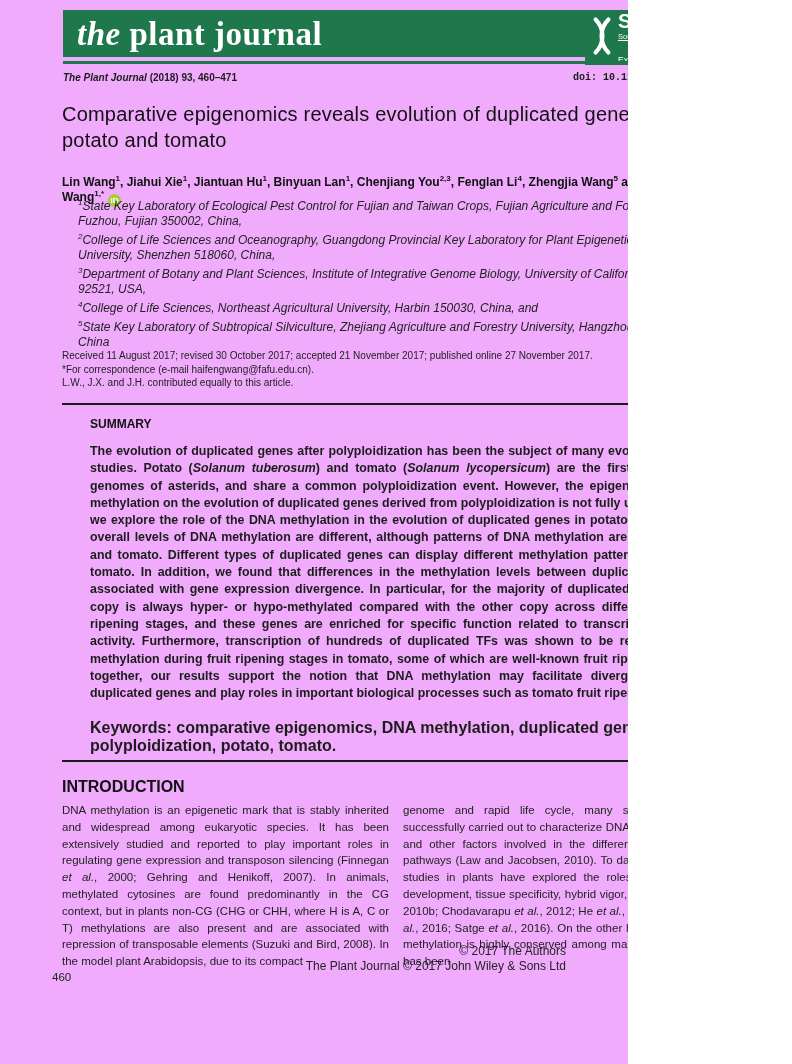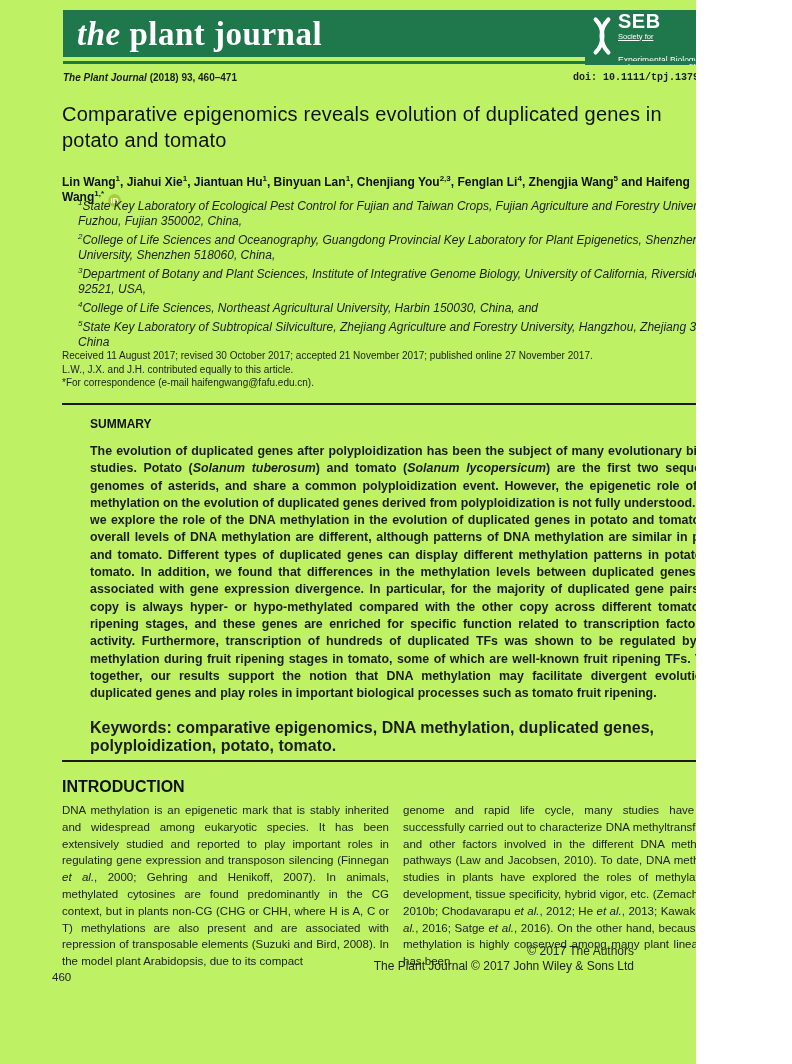--- a/index.html
+++ b/index.html
@@ -1,17 +1,17 @@
 <!DOCTYPE html>
 <html style="--green: #1e784b; --orcid: #a6ce39;"><head>
 <meta charset="utf-8">
 <style>
   html,body{margin:0;padding:0;background:#ffffff;}
   .page{
-    position:relative;width:696px;height:1064px;background:#bef264;overflow:hidden;
+    position:relative;width:628px;height:1064px;background:#f0abfc;overflow:hidden;
     font-family:"Liberation Sans", sans-serif;color:#1c1c1c;
   }
   
   .banner{position:absolute;left:63px;top:10px;width:642px;height:47px;background:var(--green);}
   .banner-title{
     font-family:"Liberation Serif", serif;color:#fff;font-size:33px;
     padding:2px 0 0 14px;letter-spacing:0.5px;line-height:45px;font-weight:600;
   }
   .banner-rule{position:absolute;left:63px;top:61px;width:642px;height:3px;background:var(--green);}
   .seb-box{
@@ -117,22 +117,22 @@
   <div class="affiliations">
     <div><sup>1</sup>State Key Laboratory of Ecological Pest Control for Fujian and Taiwan Crops, Fujian Agriculture and Forestry University, Fuzhou, Fujian 350002, China,</div>
     <div><sup>2</sup>College of Life Sciences and Oceanography, Guangdong Provincial Key Laboratory for Plant Epigenetics, Shenzhen University, Shenzhen 518060, China,</div>
     <div><sup>3</sup>Department of Botany and Plant Sciences, Institute of Integrative Genome Biology, University of California, Riverside, CA, 92521, USA,</div>
     <div><sup>4</sup>College of Life Sciences, Northeast Agricultural University, Harbin 150030, China, and</div>
     <div><sup>5</sup>State Key Laboratory of Subtropical Silviculture, Zhejiang Agriculture and Forestry University, Hangzhou, Zhejiang 311300, China</div>
   </div>
 
   <div class="history">
     <div>Received 11 August 2017; revised 30 October 2017; accepted 21 November 2017; published online 27 November 2017.</div>
+    <div>*For correspondence (e-mail haifengwang@fafu.edu.cn).</div>
     <div>L.W., J.X. and J.H. contributed equally to this article.</div>
-    <div>*For correspondence (e-mail haifengwang@fafu.edu.cn).</div>
   </div>
 
   <div class="hr hr1"></div>
 
   <div class="summary">
     <div class="summary-heading">SUMMARY</div>
     <div class="summary-body">The evolution of duplicated genes after polyploidization has been the subject of many evolutionary biology studies. Potato (<i>Solanum tuberosum</i>) and tomato (<i>Solanum lycopersicum</i>) are the first two sequenced genomes of asterids, and share a common polyploidization event. However, the epigenetic role of DNA methylation on the evolution of duplicated genes derived from polyploidization is not fully understood. Here, we explore the role of the DNA methylation in the evolution of duplicated genes in potato and tomato. The overall levels of DNA methylation are different, although patterns of DNA methylation are similar in potato and tomato. Different types of duplicated genes can display different methylation patterns in potato and tomato. In addition, we found that differences in the methylation levels between duplicated genes were associated with gene expression divergence. In particular, for the majority of duplicated gene pairs, one copy is always hyper- or hypo-methylated compared with the other copy across different tomato fruit ripening stages, and these genes are enriched for specific function related to transcription factor (TF) activity. Furthermore, transcription of hundreds of duplicated TFs was shown to be regulated by DNA methylation during fruit ripening stages in tomato, some of which are well-known fruit ripening TFs. Taken together, our results support the notion that DNA methylation may facilitate divergent evolution of duplicated genes and play roles in important biological processes such as tomato fruit ripening.</div>
     <div class="keywords">Keywords: comparative epigenomics, DNA methylation, duplicated genes, polyploidization, potato, tomato.</div>
   </div>
 

